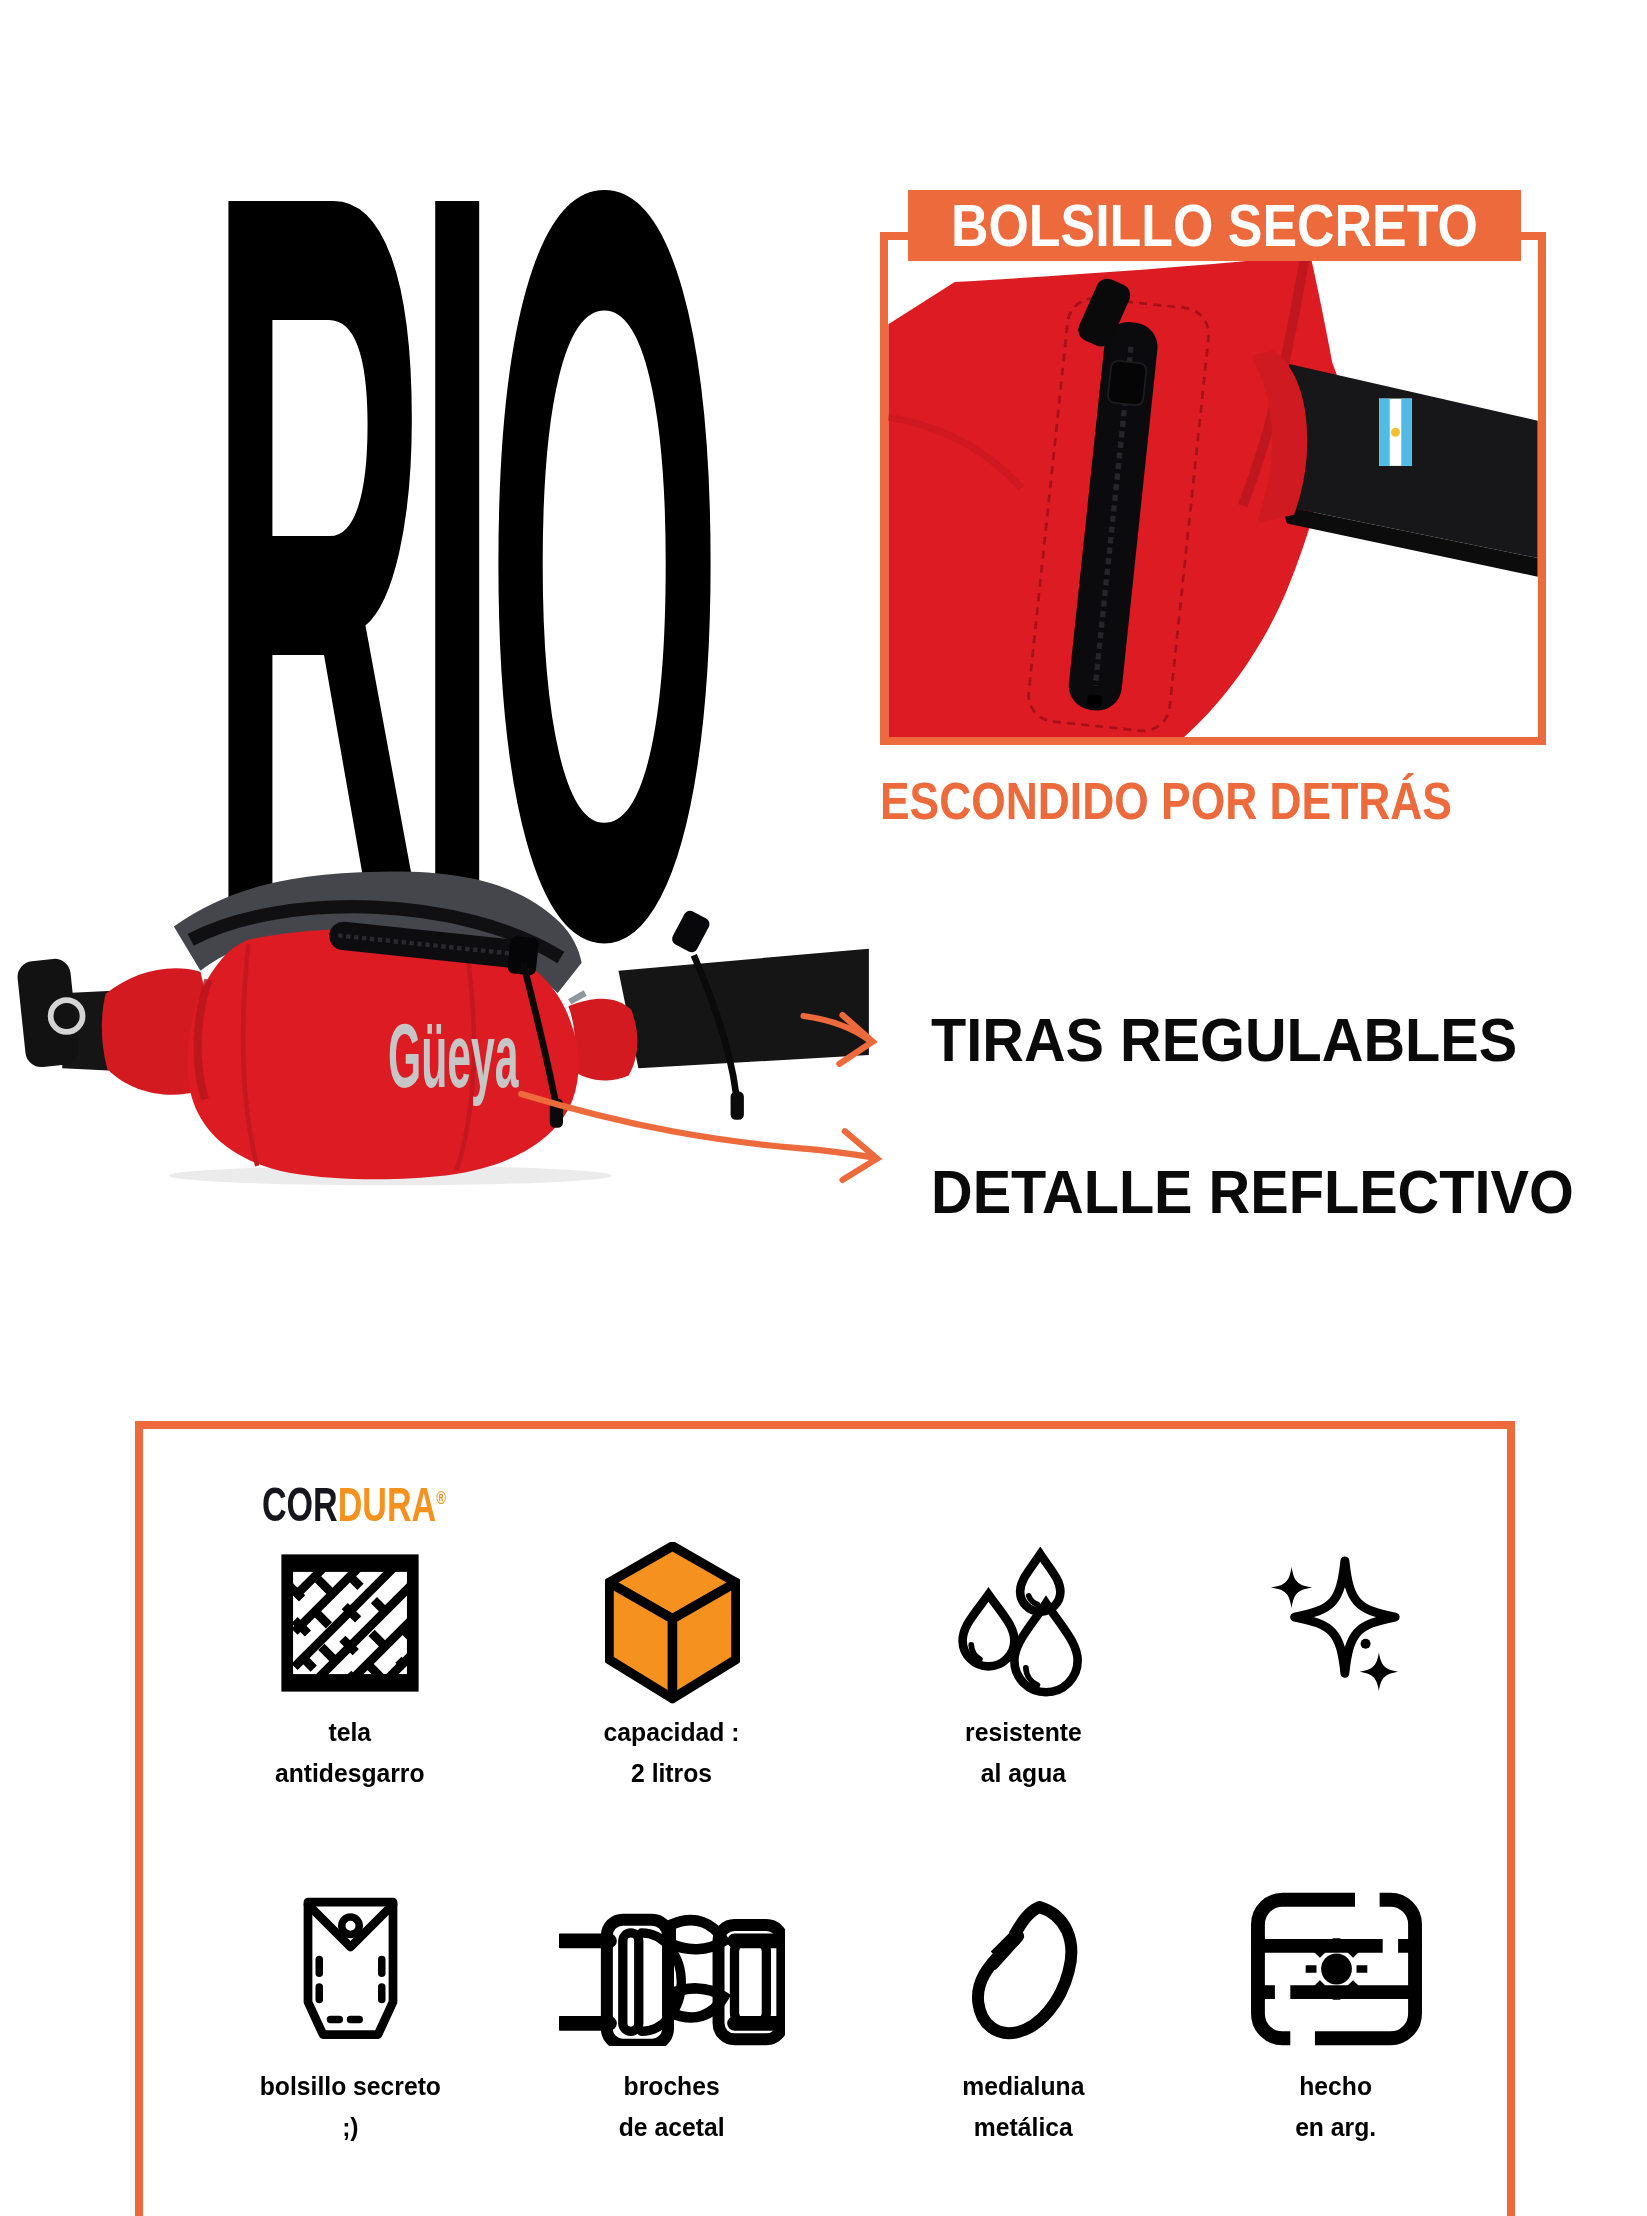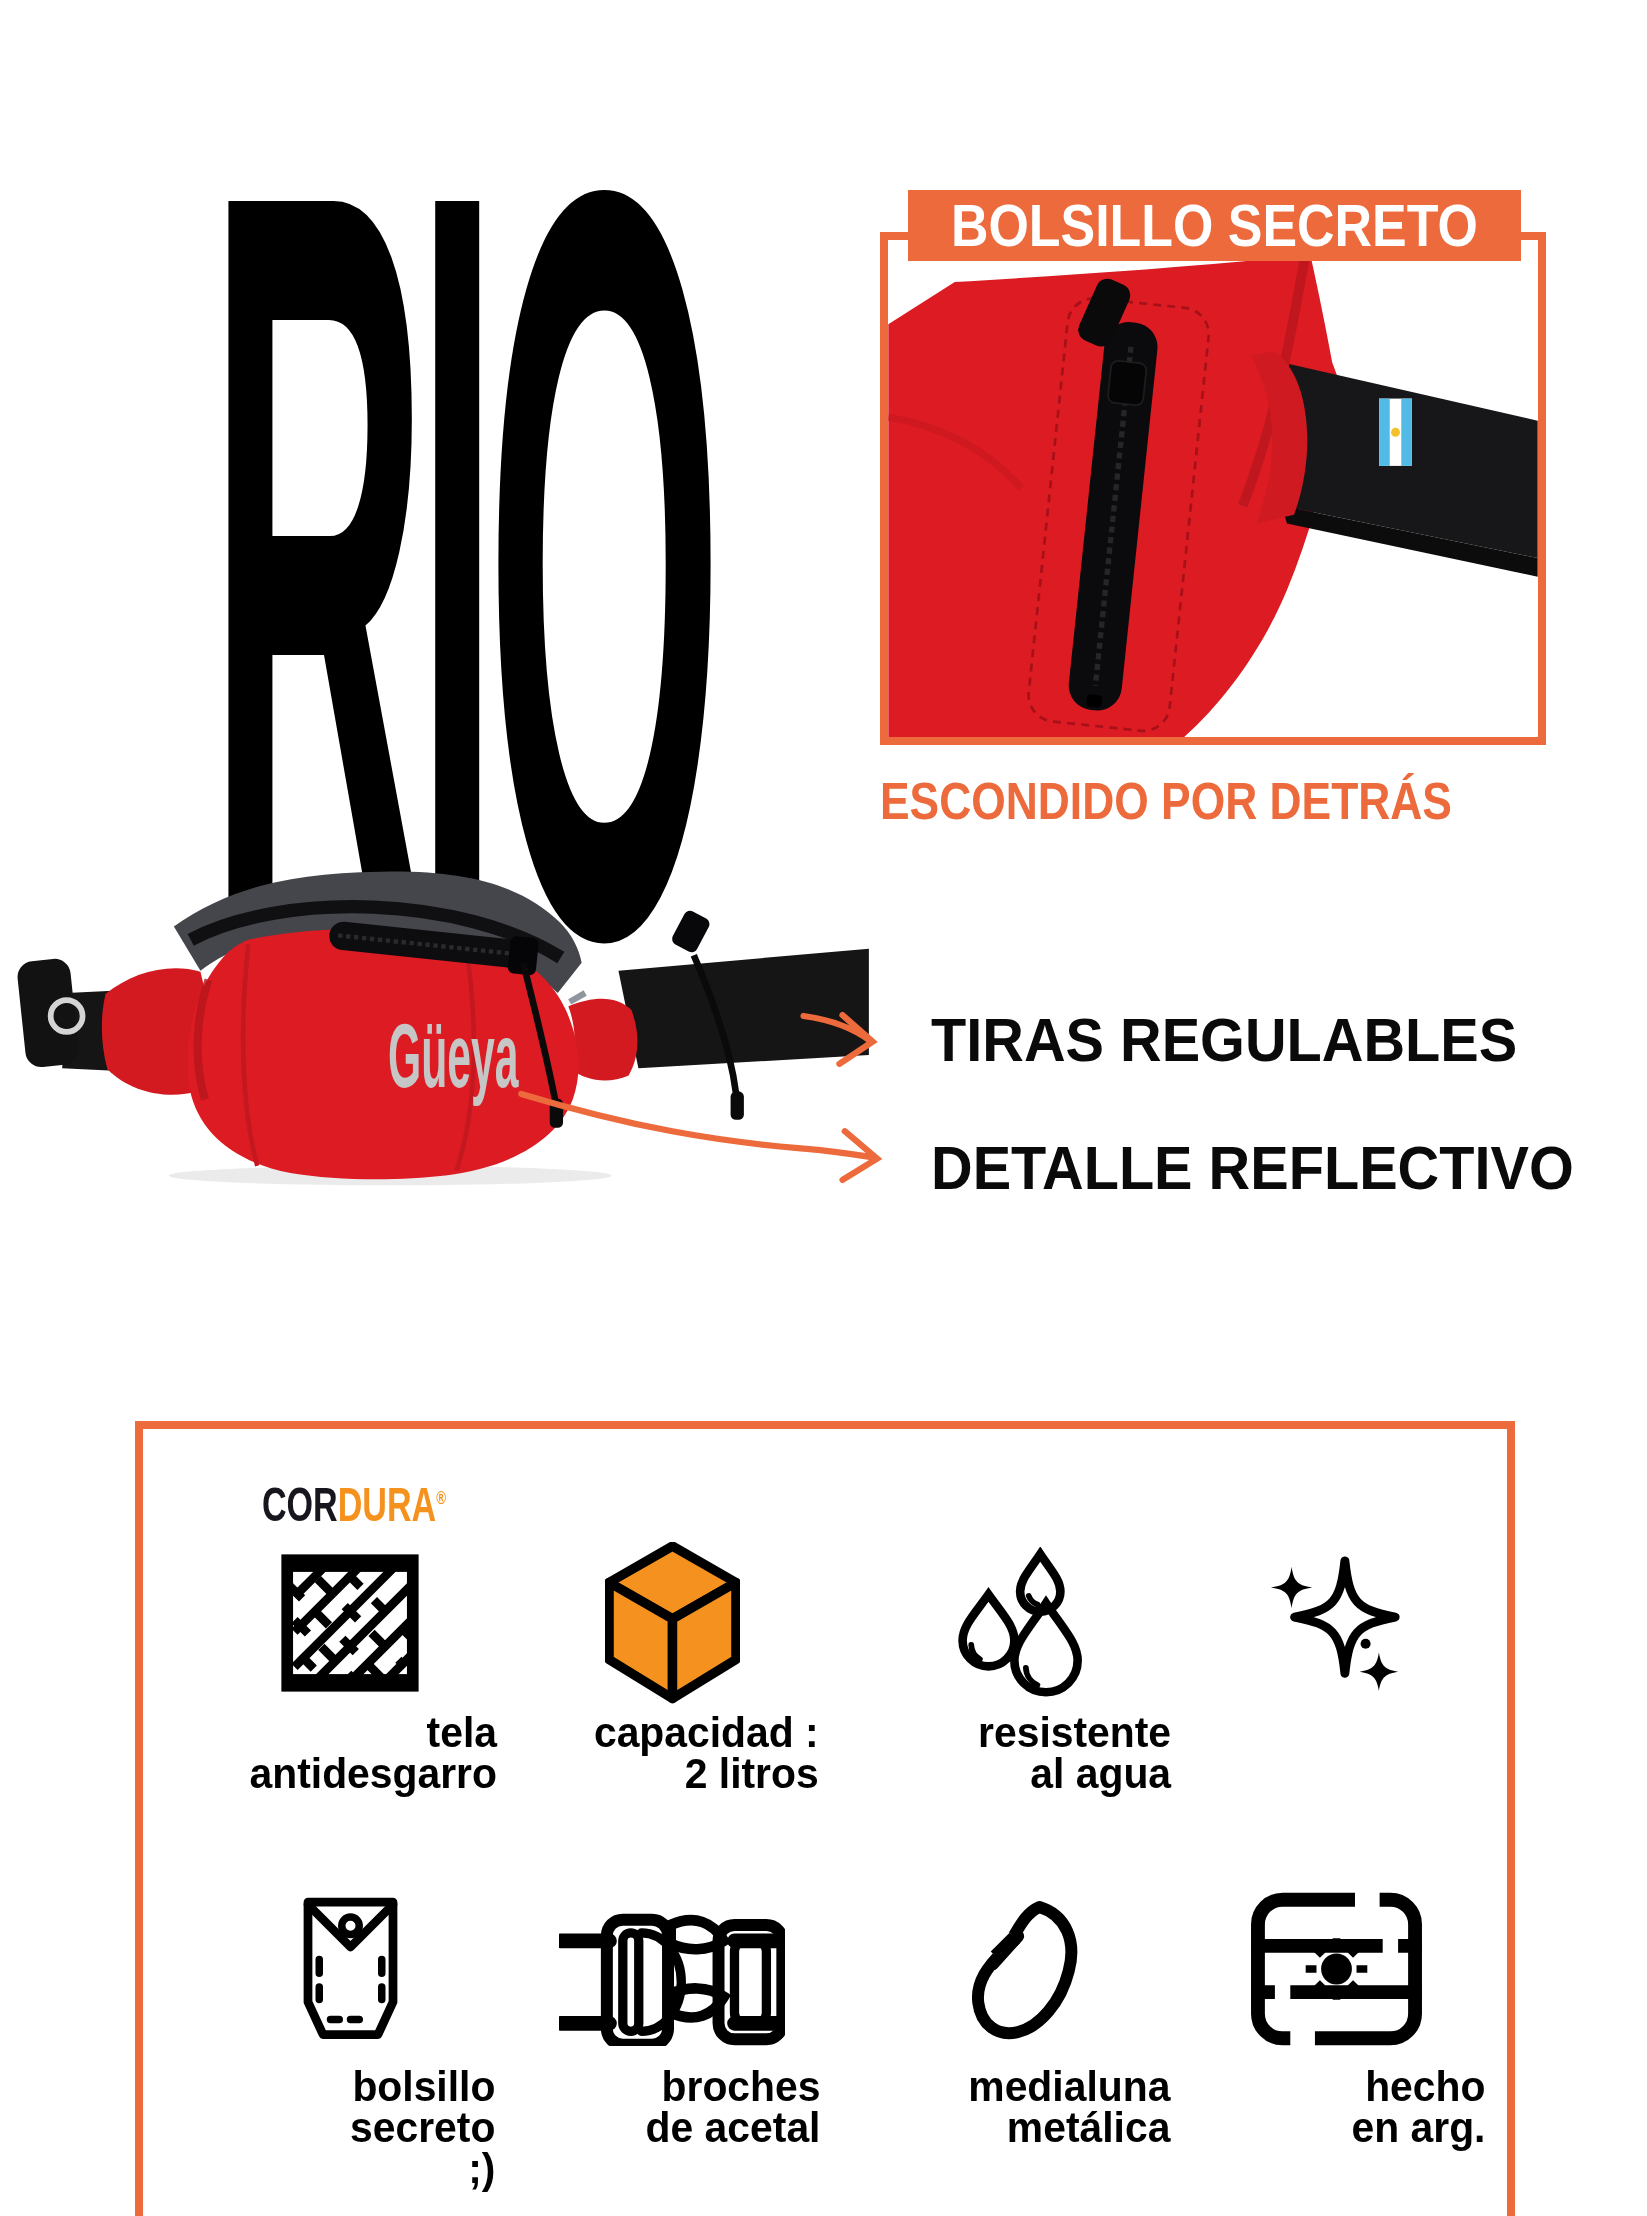--- a/index.html
+++ b/index.html
@@ -20,34 +20,34 @@
   #sp-label{left:908px;top:190px;width:613px;height:71px;background:#EC6A3B;
             display:flex;align-items:center;justify-content:center;}
   #sp-label span{font-size:59px;font-weight:bold;color:#fff;transform:scaleX(0.88);}
   #sp-caption{left:880px;top:772px;font-size:51px;font-weight:bold;color:#EC6A3B;}
   #sp-caption .sx{transform:scaleX(0.87);}
 
   
   .callout{font-size:62px;font-weight:bold;color:#0a0a0a;}
   .callout .sx{transform:scaleX(0.93);}
   #co1{left:931px;top:1004px;}
-  #co2{left:931px;top:1132px;}
+  #co2{left:931px;top:1156px;}
 
   
   #fbox{left:135px;top:1421px;width:1380px;height:804px;border:8px solid #EC6A3B;
         box-sizing:border-box;background:#fff;}
   #cordura{left:262px;top:1470px;font-size:48px;font-weight:700;line-height:56px;}
   #cordura .sx{transform:scaleX(0.71);}
   #cordura .c1{color:#17161E;}
   #cordura .c2{color:#F5921E;}
   #cordura sup{font-size:18.6px;}
   .fcell{position:absolute;width:306px;text-align:center;}
   .ficon{height:171px;display:flex;align-items:center;justify-content:center;}
   .fcell.r2 .ficon{height:186px;}
-  .flabel{font-size:43px;font-weight:bold;line-height:41px;color:#000;margin-top:3.5px;text-align:right;}
+  .flabel{font-size:26px;font-weight:bold;line-height:41px;color:#000;margin-top:3.5px;}
   .flabel span{display:block;}
   .flabel b{display:inline-block;transform:scaleX(0.95);font-weight:bold;}
 </style>
 </head>
 <body>
 
 <div id="page">
 
   <div id="rio" class="abs nw">
     <span class="sx">RIO</span>

